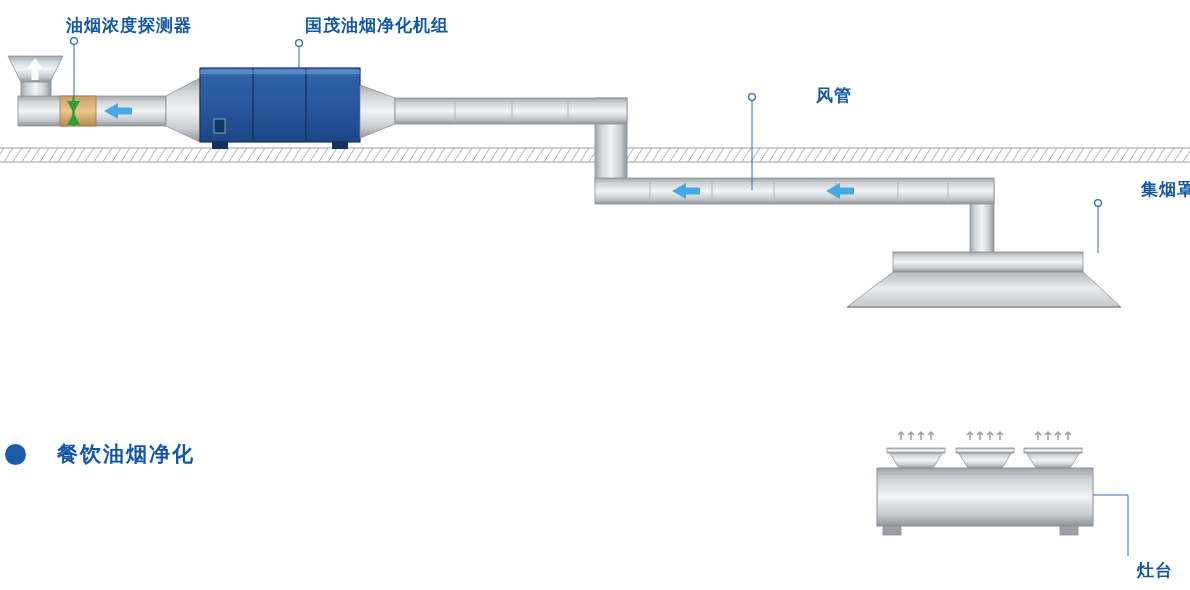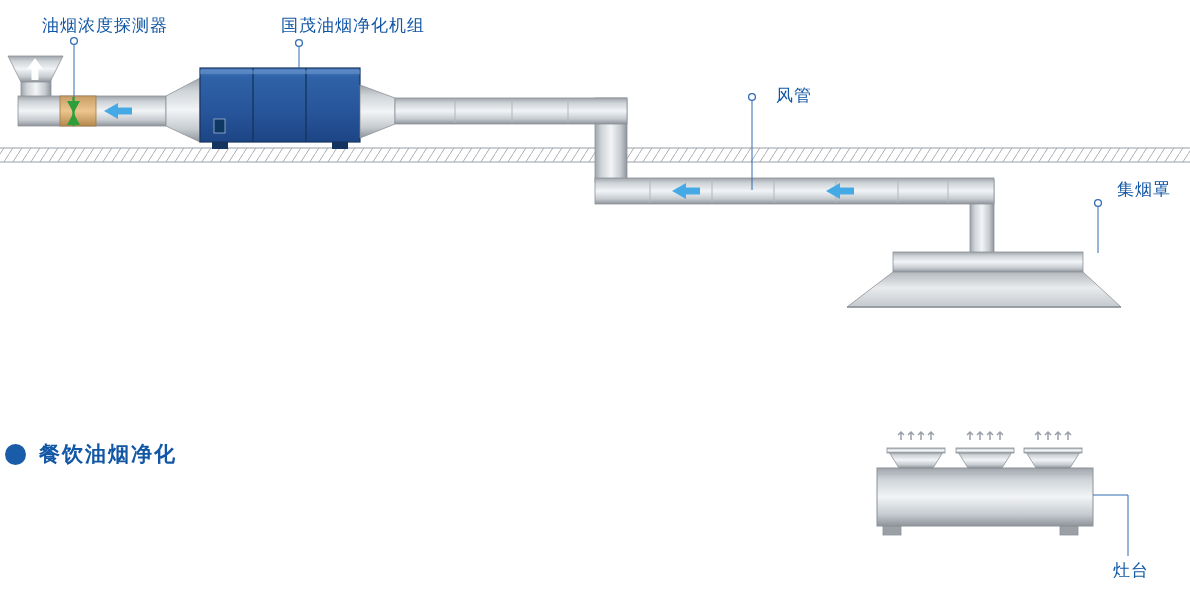--- a/index.html
+++ b/index.html
@@ -2,24 +2,24 @@
 <html><head>
 <meta charset="utf-8">
 <style>
   html,body{margin:0;padding:0;background:#fff;}
   #stage{
     position:relative;width:1190px;height:590px;overflow:hidden;
     font-family:"Liberation Sans","DejaVu Sans",sans-serif;background:#fff;
   }
   #diagram-svg{position:absolute;left:0;top:0;}
   .lbl{
-    position:absolute;color:#1257a5;font-size:17px;font-weight:400;
-    letter-spacing:1px;white-space:nowrap;line-height:1;
+    position:absolute;color:#1257a5;font-size:17px;font-weight:700;
+    letter-spacing:1px;white-space:nowrap;line-height:1;margin-left:24px;
   }
-  .title-row{position:absolute;left:5px;top:440px;display:flex;align-items:center;gap:13px;}
+  .title-row{position:absolute;left:5px;top:440px;display:flex;align-items:center;gap:31px;}
   .title-dot{width:21px;height:21px;border-radius:50%;background:#1a5ca8;display:inline-block;}
   .title-text{color:#1257a5;font-size:21px;font-weight:700;letter-spacing:2px;white-space:nowrap;}
 </style>
 </head>
 <body>
 
 <div id="stage">
 
 <svg id="diagram-svg" width="1190" height="590" viewBox="0 0 1190 590">
   <defs>
@@ -172,21 +172,21 @@
     <line x1="1098" y1="207" x2="1098" y2="253" stroke="#2f6cb3" stroke-width="1"></line>
     <circle cx="1098" cy="203" r="3.4" fill="#ffffff" stroke="#2f6cb3" stroke-width="1.3"></circle>
   </g>
   <g>
     <polyline points="1093,495 1128,495 1128,556" fill="none" stroke="#2f6cb3" stroke-width="1"></polyline>
   </g>
 </svg>
 
 <div class="lbl" style="left:42px;top:17px;">油烟浓度探测器</div>
 <div class="lbl" style="left:281px;top:17px;text-align:right;">国茂油烟净化机组</div>
-<div class="lbl" style="left:776px;top:87px;">风管</div>
+<div class="lbl" style="left:792px;top:87px;">风管</div>
 <div class="lbl" style="left:1117px;top:181px;">集烟罩</div>
 <div class="lbl" style="left:1113px;top:562px;text-align:center;">灶台</div>
 
 <div class="title-row">
   <span class="title-dot"></span>
   <span class="title-text">餐饮油烟净化</span>
 </div>
 
 </div>
 

